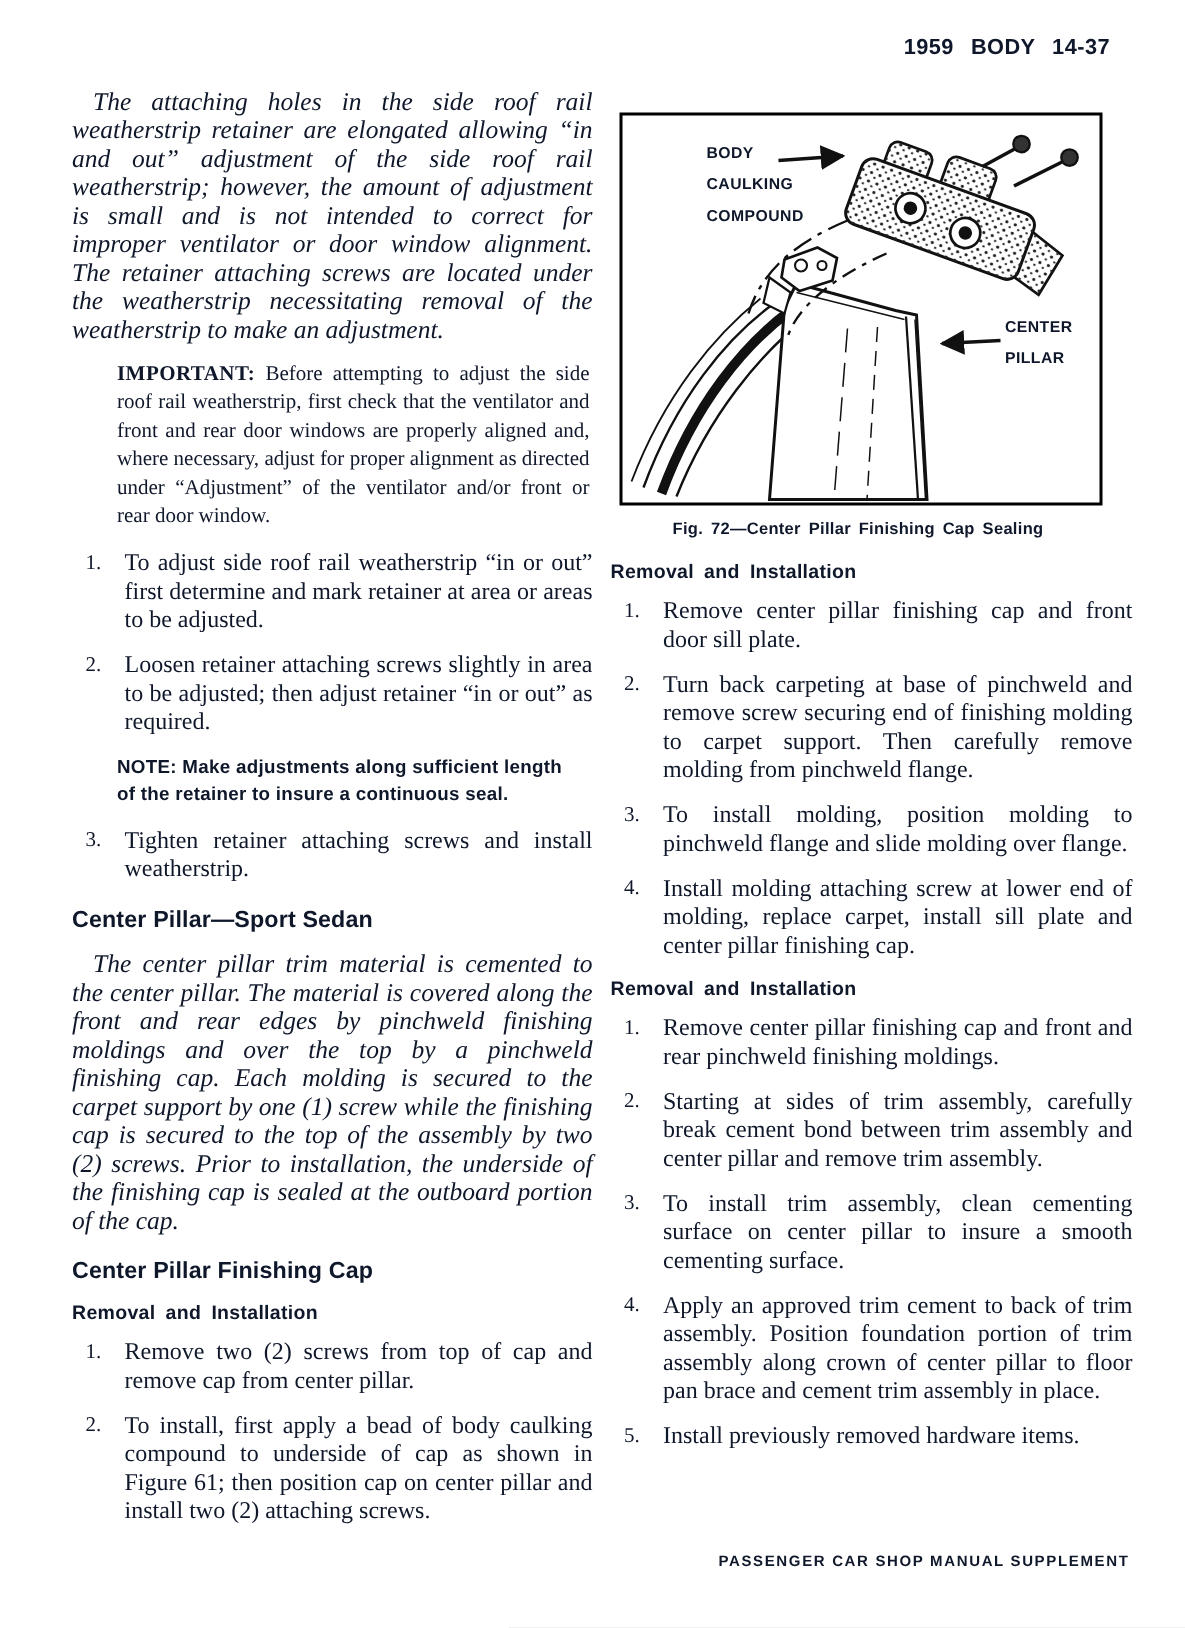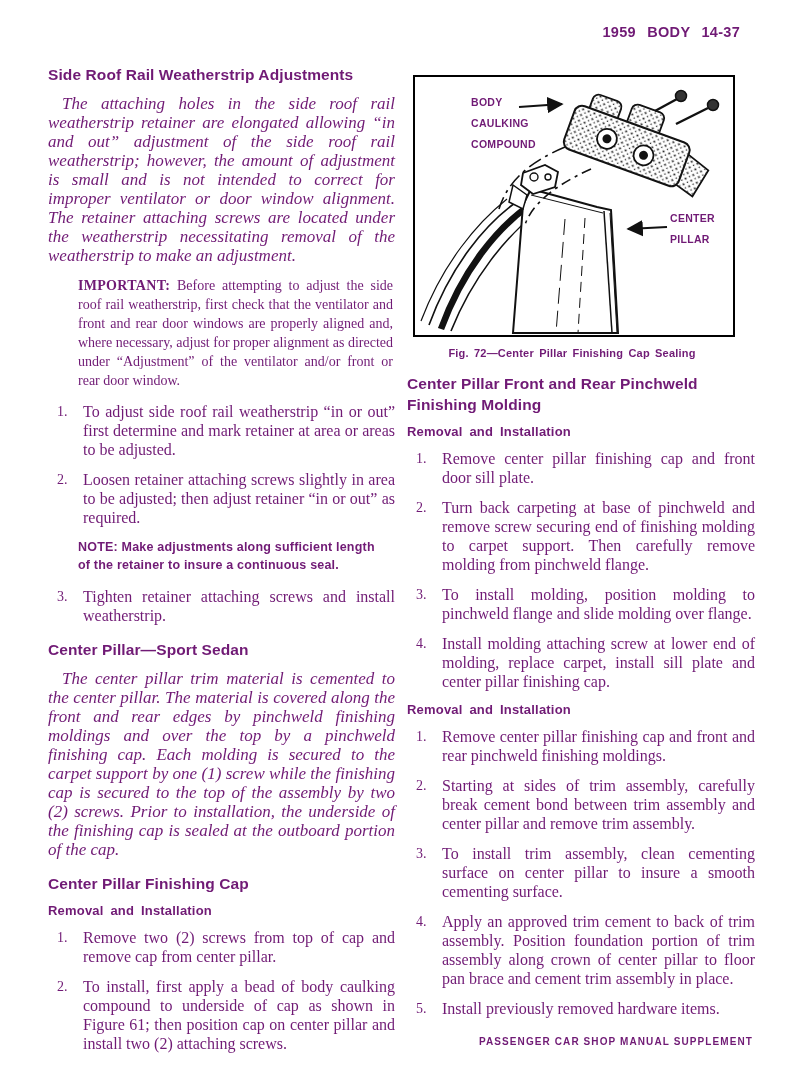--- a/index.html
+++ b/index.html
@@ -1,18 +1,18 @@
 <!DOCTYPE html>
 <html><head>
 <meta charset="utf-8">
 <style>
   html,body { margin:0; padding:0; background:#e8e8e8; }
   .page {
     position:relative; width:790px; height:1085px;
-    background:#ffffff; color:#701a75; overflow:hidden;
+    background:#ffffff; color:#0f172a; overflow:hidden;
     font-family:"Liberation Serif", serif;
   }
   .page-header {
     position:absolute; top:24px; right:50px;
     font-family:"Liberation Sans", sans-serif; font-weight:bold;
     font-size:14.5px; word-spacing:7px; letter-spacing:0.3px;
   }
   .page-footer {
     position:absolute; top:1036px; right:37px;
     font-family:"Liberation Sans", sans-serif; font-weight:bold;
@@ -69,21 +69,20 @@
 </style>
 </head>
 <body>
 
 <div class="page">
 
   <div class="page-header">1959 BODY 14-37</div>
 
   <div class="col col-left">
 
-    <h1 class="first">Side Roof Rail Weatherstrip Adjustments</h1>
     <p class="body indent">The attaching holes in the side roof rail weatherstrip retainer are elongated allowing “in and out” adjustment of the side roof rail weatherstrip; however, the amount of adjustment is small and is not intended to correct for improper ventilator or door window alignment. The retainer attaching screws are located under the weatherstrip necessitating removal of the weatherstrip to make an adjustment.</p>
 
     <p class="important"><b>IMPORTANT:</b> <span>Before attempting to adjust the side roof rail weatherstrip, first check that the ventilator and front and rear door windows are properly aligned and, where necessary, adjust for proper alignment as directed under “Adjustment” of the ventilator and/or front or rear door window.</span></p>
 
     <div class="step">
       <span class="num">1.</span>
       <span class="txt">To adjust side roof rail weatherstrip “in or out” first determine and mark retainer at area or areas to be adjusted.</span>
     </div>
     <div class="step">
       <span class="num">2.</span>
@@ -185,21 +184,20 @@
 
       <div class="fig-label lbl-caulking">BODY
 CAULKING
 COMPOUND</div>
       <div class="fig-label lbl-pillar">CENTER
 PILLAR</div>
     </div>
 
     <div class="fig-caption">Fig. 72—Center Pillar Finishing Cap Sealing</div>
 
-    <h1>Center Pillar Front and Rear Pinchweld Finishing Molding</h1>
     <h2>Removal and Installation</h2>
 
     <div class="step">
       <span class="num">1.</span>
       <span class="txt">Remove center pillar finishing cap and front door sill plate.</span>
     </div>
     <div class="step">
       <span class="num">2.</span>
       <span class="txt">Turn back carpeting at base of pinchweld and remove screw securing end of finishing molding to carpet support. Then carefully remove molding from pinchweld flange.</span>
     </div>

